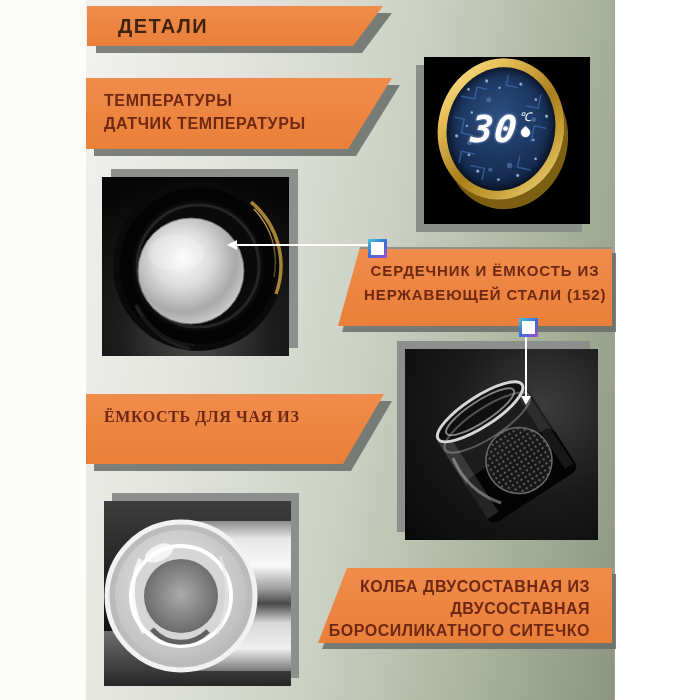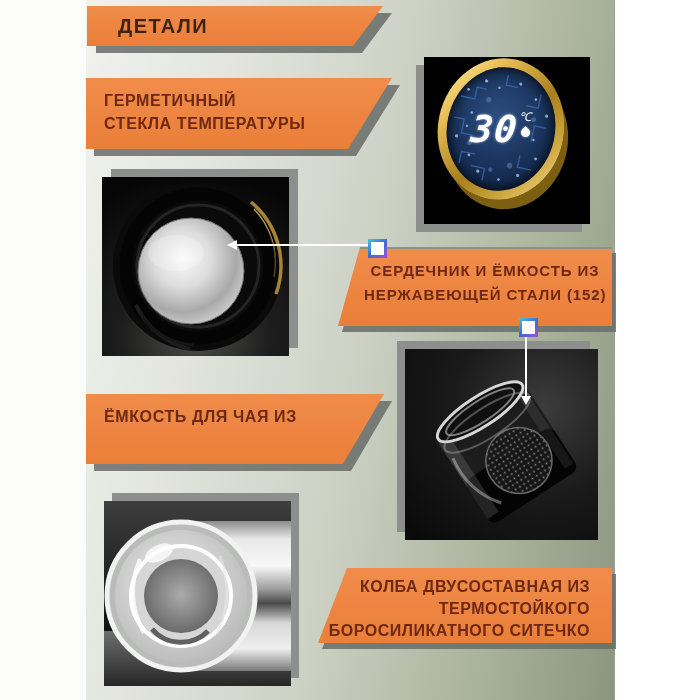--- a/index.html
+++ b/index.html
@@ -19,21 +19,21 @@
   .co .ln{white-space:nowrap;}
   .w-title{left:87px;top:6px;width:296px;height:40px;filter:drop-shadow(9px 7px 0 rgba(105,108,104,0.85));}
   .co.title{clip-path:polygon(0 0,100% 0,calc(100% - 30px) 100%,0 100%);
       font-size:20px;letter-spacing:1.4px;line-height:40px;padding-left:31px;color:#3f2311;}
   .w-c1{left:86px;top:78px;width:306px;height:71px;}
   .co.c1{clip-path:polygon(0 0,100% 0,calc(100% - 44px) 100%,0 100%);
       font-size:16px;letter-spacing:.6px;line-height:23px;padding:11px 0 0 18px;}
   .w-c2{left:338px;top:247px;width:274px;height:79px;filter:drop-shadow(4px 6px 0 rgba(105,108,104,0.85));}
   .co.c2{clip-path:polygon(22px 0,100% 0,100% 100%,0 100%);border-top:2px solid #8f9287;
       font-size:15px;letter-spacing:.9px;line-height:24px;padding:10px 6px 0 26px;text-align:center;}
-  .w-c3{left:86px;top:394px;width:298px;height:70px;}
+  .w-c3{left:86px;top:394px;width:298px;height:70px;font-family:Liberation Serif, serif;}
   .co.c3{clip-path:polygon(0 0,100% 0,calc(100% - 41px) 100%,0 100%);
       font-size:16px;letter-spacing:.6px;line-height:23px;padding:11px 0 0 18px;}
   .w-c4{left:318px;top:568px;width:294px;height:75px;filter:drop-shadow(4px 6px 0 rgba(105,108,104,0.85));}
   .co.c4{clip-path:polygon(29px 0,100% 0,100% 100%,0 100%);
       font-size:16px;letter-spacing:.5px;line-height:22px;padding:8px 22px 0 0;text-align:right;}
 
   
   .photo{position:absolute;z-index:3;background:#000;overflow:hidden;}
   .photo svg{display:block;}
   .ph-display{left:424px;top:57px;width:166px;height:167px;box-shadow:-8px 8px 0 #8d8f8c;}
@@ -82,42 +82,42 @@
   <div class="bg-panel"></div>
   <div class="left-strip"></div>
   <div class="white-strip"></div>
 
   <div class="co-wrap w-title">
     <div class="co title">ДЕТАЛИ ТЕРМОКРУЖКИ</div>
   </div>
 
   <div class="co-wrap w-c1">
     <div class="co c1">
-      <div class="ln">ГЕРМЕТИЧНЫЙ</div>
-      <div class="ln">СТЕКЛА ТЕМПЕРАТУРЫ</div>
+      <div class="ln">ТЕМПЕРАТУРЫ</div>
+      <div class="ln">ДАТЧИК ТЕМПЕРАТУРЫ</div>
     </div>
   </div>
 
   <div class="co-wrap w-c2">
     <div class="co c2">
       <div class="ln">СЕРДЕЧНИК И ЁМКОСТЬ ИЗ</div>
       <div class="ln">НЕРЖАВЕЮЩЕЙ СТАЛИ (152)</div>
     </div>
   </div>
 
   <div class="co-wrap w-c3">
     <div class="co c3">
       <div class="ln">ЁМКОСТЬ ДЛЯ ЧАЯ ИЗ</div>
     </div>
   </div>
 
   <div class="co-wrap w-c4">
     <div class="co c4">
       <div class="ln">КОЛБА ДВУСОСТАВНАЯ ИЗ</div>
-      <div class="ln">ТЕРМОСТОЙКОГО</div>
+      <div class="ln">ДВУСОСТАВНАЯ</div>
       <div class="ln">БОРОСИЛИКАТНОГО СИТЕЧКО</div>
     </div>
   </div>
 
   <div class="photo ph-display">
     <div class="dial-ring">
       <div class="dial-face">
         <svg class="circuit" viewBox="0 0 108 124">
           <g stroke="#3d6bb0" stroke-width="1.4" fill="none" opacity="0.75">
             <path d="M8 38 h14 v-12 h10 M6 60 h10 v14 h12 M20 104 v-12 h14 M86 20 v14 h-12 M98 52 h-12 v16 M92 96 h-14 v-12 M50 8 v10 h12 M46 116 v-12 h-14"></path>

